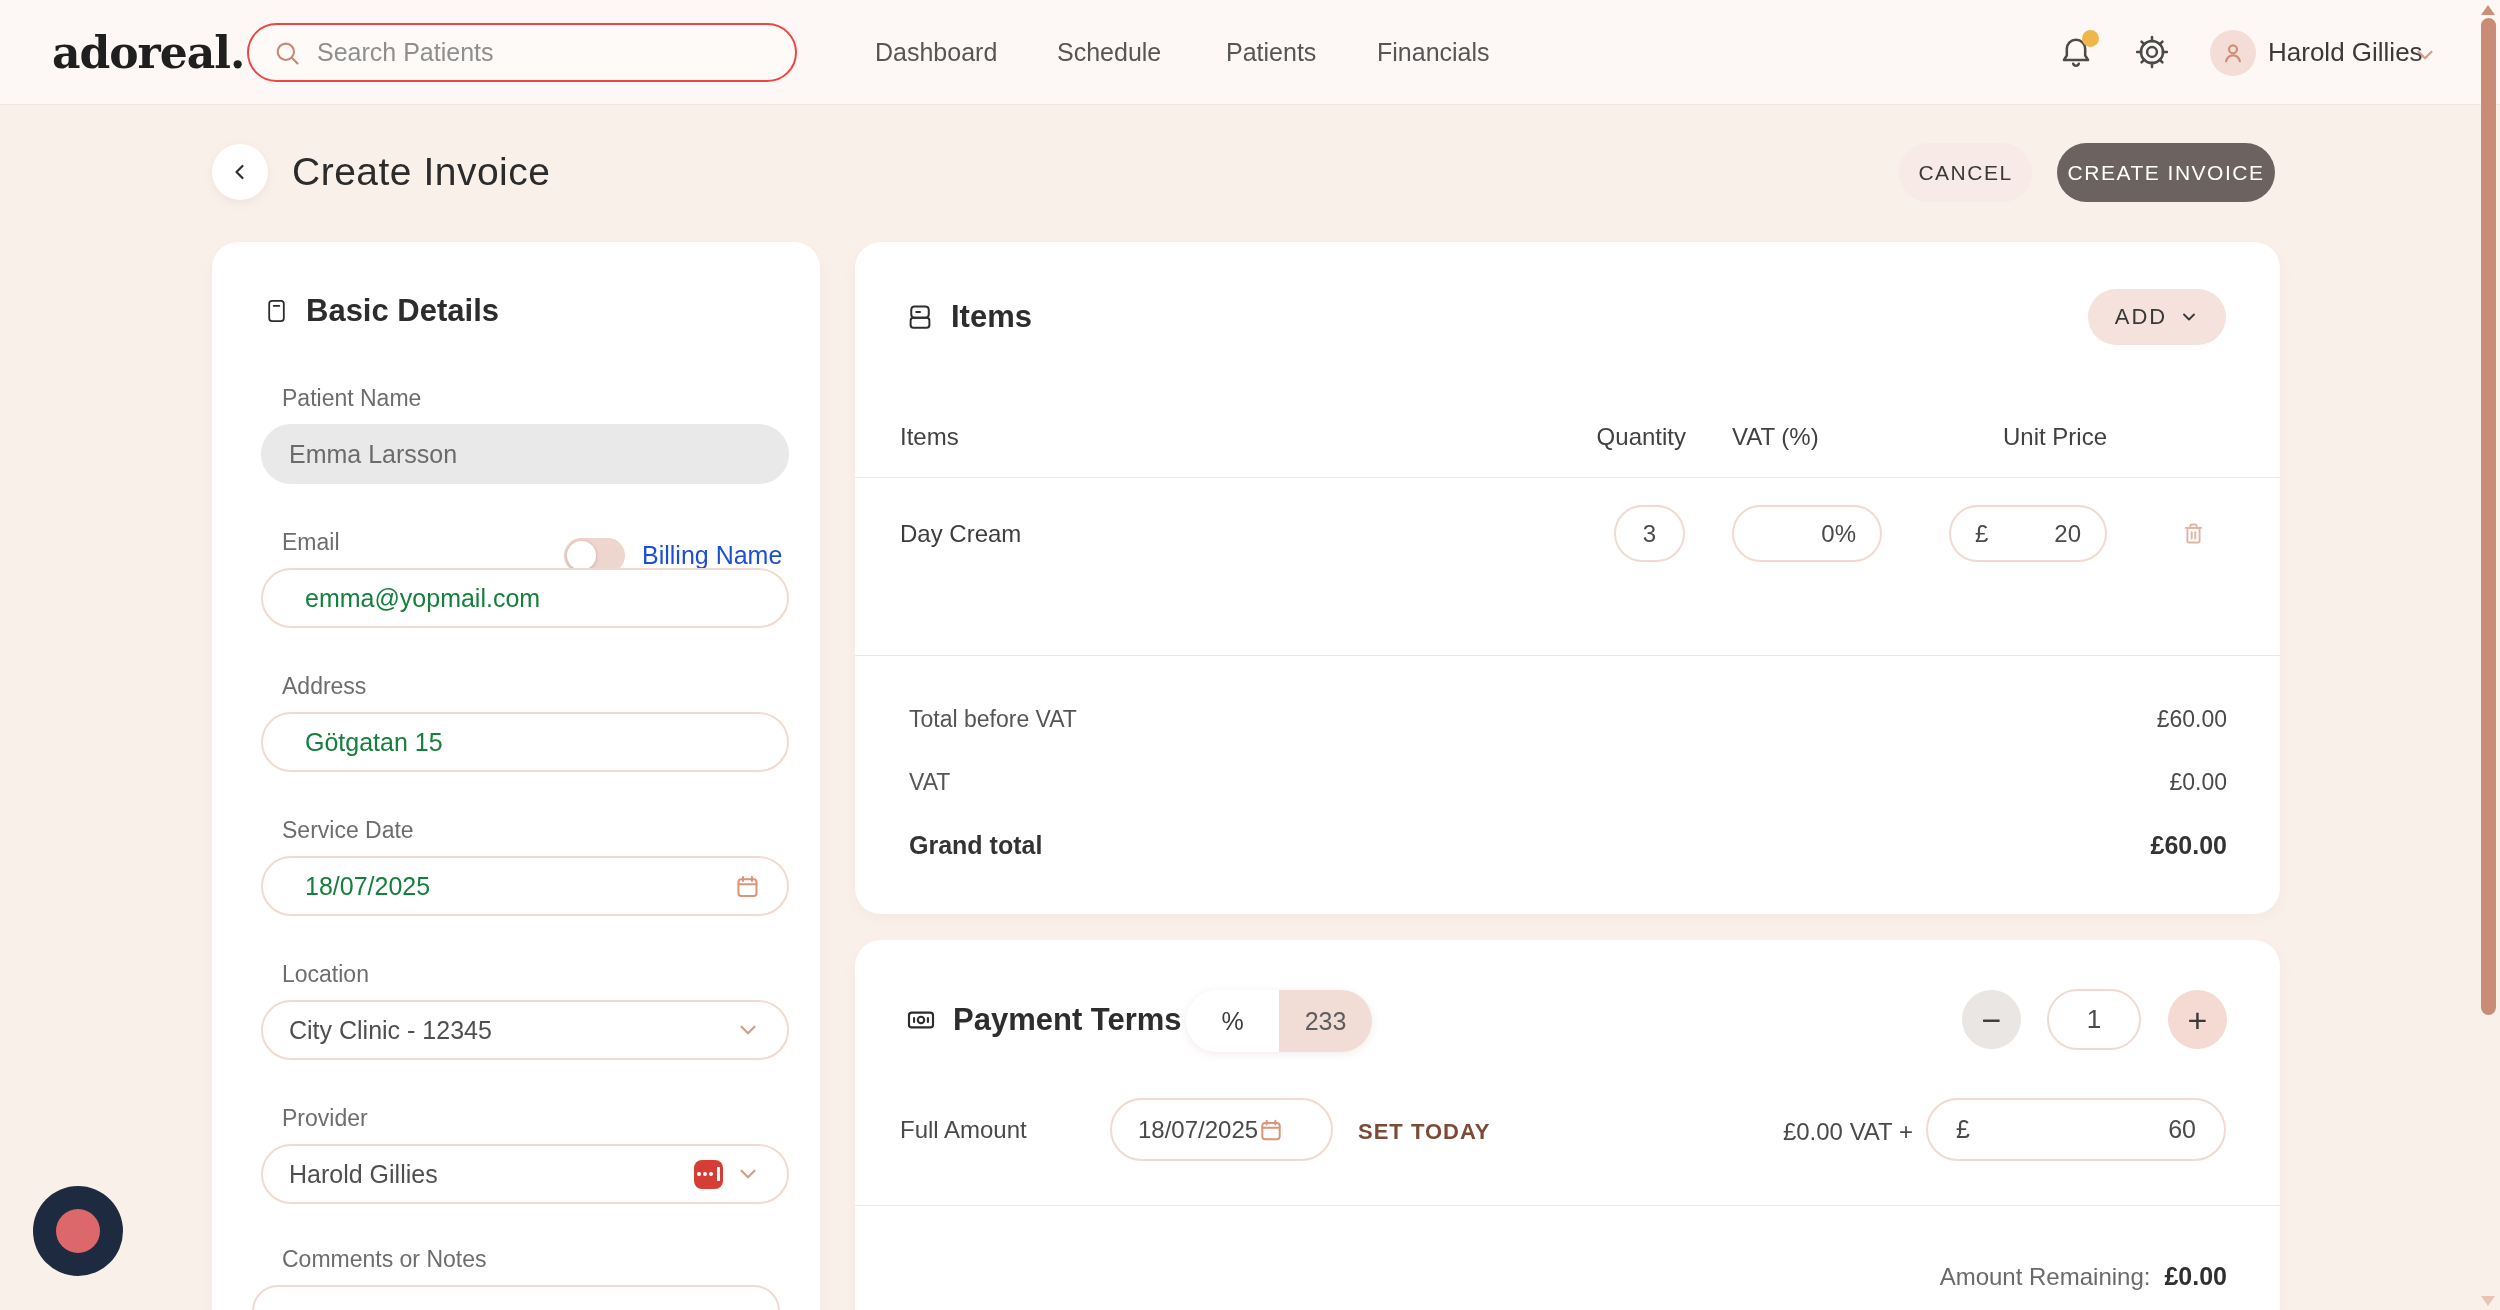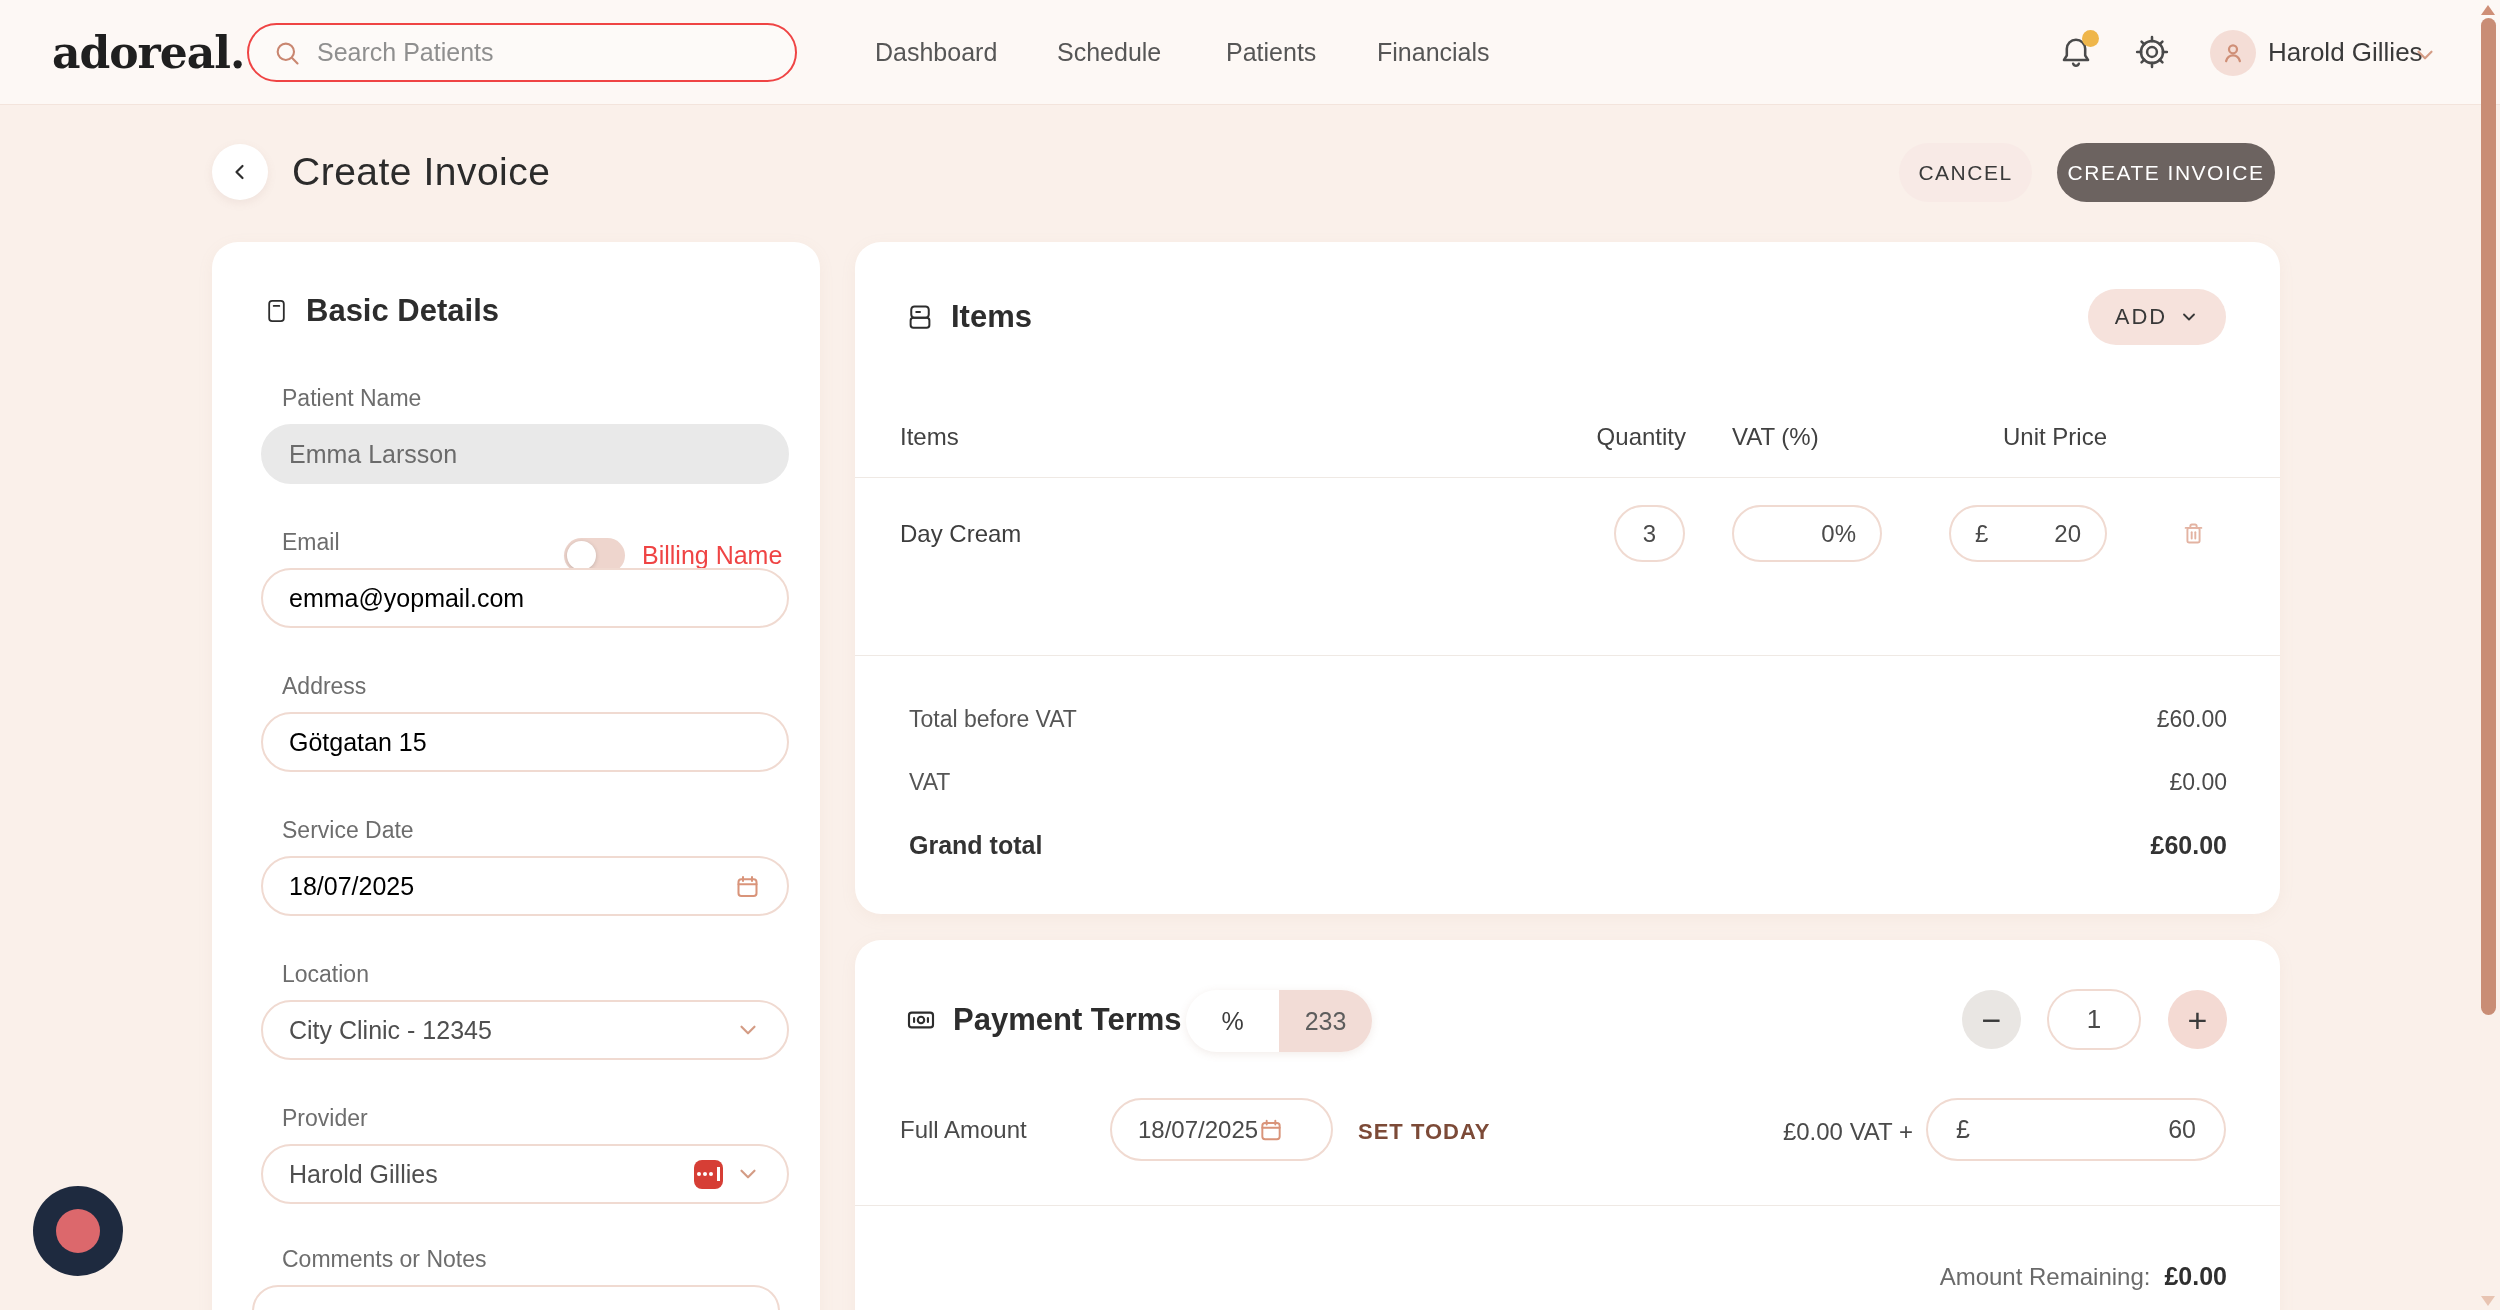--- a/index.html
+++ b/index.html
@@ -87,31 +87,31 @@
 
   
   .toggle-wrap { position:absolute; left:352px; top:296px; display:flex; align-items:center; gap:17px; }
   .toggle {
     width:61px; height:35px; border-radius:18px; background:#eed5cd; position:relative; cursor:pointer;
   }
   .toggle .knob {
     position:absolute; left:3px; top:3px; width:29px; height:29px; border-radius:50%;
     background:#fff; box-shadow:0 1px 4px rgba(0,0,0,.18);
   }
-  .toggle-label { font-size:25px; color:#ef4444; }
+  .toggle-label { font-size:25px; color:#1d4ed8; }
 
   .f-label { position:absolute; left:70px; font-size:23px; color:#6d6d6d; }
   .f-input {
     position:absolute; left:49px; width:528px; height:60px;
     border:2px solid #f0dad1; border-radius:31px; background:#fff;
     display:flex; align-items:center; padding:0 26px; font-size:25px; color:#4f4f4f;
   }
   .f-input input {
     border:none; outline:none; background:transparent; width:100%;
-    font-size:25px; color:#000000; font-family:inherit;
+    font-size:25px; color:#15803d; font-family:inherit;margin-left:16px;
   }
   .f-input.disabled { background:#e9e9e9; border-color:#e9e9e9; color:#6b6b6b; }
   .f-input .end-icons { margin-left:auto; display:flex; align-items:center; gap:12px; }
   .cal-icon { color:#d9947a; }
   .chev { color:#d49c85; }
   .pm-icon {
     width:29px; height:29px; border-radius:8px; background:#d63e35;
     display:flex; align-items:center; justify-content:center; gap:2px;
   }
   .pm-icon i { width:4px; height:4px; border-radius:50%; background:#fff; }

